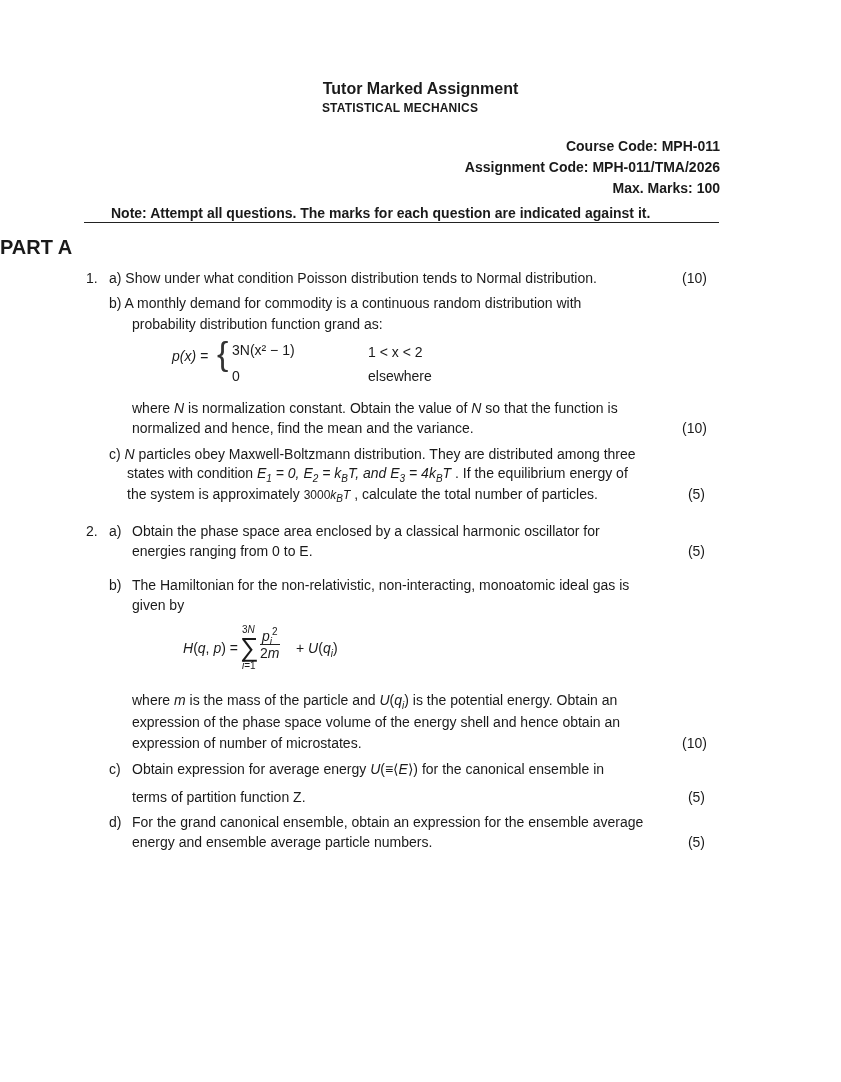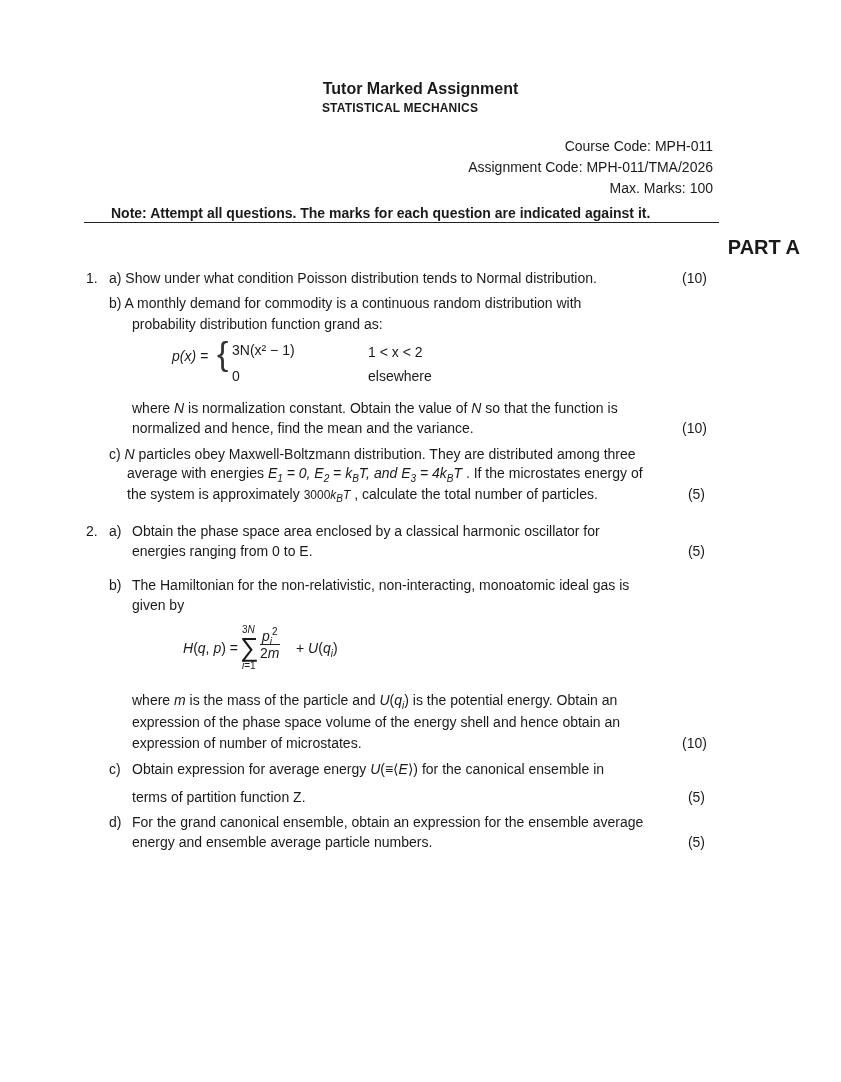--- a/index.html
+++ b/index.html
@@ -1,24 +1,24 @@
 <!DOCTYPE html>
 <html><head>
 <meta charset="utf-8">
 <style>
   html, body { margin: 0; padding: 0; background: #ffffff; }
   body { width: 841px; height: 1082px; position: relative; overflow: hidden;
          font-family: "Liberation Sans", sans-serif; color: #1a1a1a; }
   .abs { position: absolute; }
   .subtitle { left: 0; width: 841px; top: 80px; text-align: center; font-size: 16px; font-weight: bold; }
   .title { left: 0; width: 800px; top: 101px; text-align: center; font-size: 12px; font-weight: bold; letter-spacing: 0.2px; }
-  .meta { right: 128px; font-size: 14px; font-weight: normal; text-align: right; }
+  .meta { right: 121px; font-size: 14px; font-weight: bold; text-align: right; }
   .note { left: 86px; top: 205px; font-size: 14px; font-weight: bold; margin-left: 25px; }
   .rule { left: 84px; top: 222px; width: 635px; height: 1px; background: #222; }
-  .part { left: 0; width: 800px; top: 236px; text-align: right; font-size: 20px; font-weight: bold; }
+  .part { left: 0; width: 800px; top: 236px; text-align: left; font-size: 20px; font-weight: bold; }
   .txt { font-size: 14px; line-height: 20px; white-space: nowrap; }
   .marks { font-size: 14px; right: 134px; }
   i { }
   .eq { font-family: "Liberation Sans", sans-serif; font-size: 14px; }
   sub, sup { font-size: 10px; line-height: 0; }
   .brace { font-size: 34px; font-weight: 100; line-height: 1; color: #333; }
   .sum { font-size: 26px; line-height: 1; }
   .frac { display: inline-block; text-align: center; vertical-align: middle; }
   .frac .num { display: block; border-bottom: 1px solid #222; padding: 0 2px; }
   .frac .den { display: block; }
@@ -63,21 +63,21 @@
     <span>where </span><i>N</i><span> is normalization constant. Obtain the value of </span><i>N</i><span> so that the function is</span>
   </div>
   <div class="abs txt" style="left:132px;top:418px">normalized and hence, find the mean and the variance.</div>
   <div class="abs txt marks" style="top:418px">(10)</div>
 
   <div class="abs txt" style="left:109px;top:444px">
     <span>c)</span>
     <i>N</i><span> particles obey Maxwell-Boltzmann distribution. They are distributed among three</span>
   </div>
   <div class="abs txt" style="left:127px;top:463px">
-    <span>average with energies </span><i>E<sub>1</sub> = 0, E<sub>2</sub> = k<sub>B</sub>T, and E<sub>3</sub> = 4k<sub>B</sub>T</i><span> . If the microstates energy of</span>
+    <span>states with condition </span><i>E<sub>1</sub> = 0, E<sub>2</sub> = k<sub>B</sub>T, and E<sub>3</sub> = 4k<sub>B</sub>T</i><span> . If the equilibrium energy of</span>
   </div>
   <div class="abs txt" style="left:127px;top:484px">
     <span>the system is approximately </span><span style="font-size:12px">3000<i>k<sub>B</sub>T</i></span><span> , calculate the total number of particles.</span>
   </div>
   <div class="abs txt marks" style="top:484px;right:136px">(5)</div>
 </div>
 
 <div>
   <div class="abs txt" style="left:86px;top:521px">2.</div>
   <div class="abs txt" style="left:109px;top:521px">a)</div>

